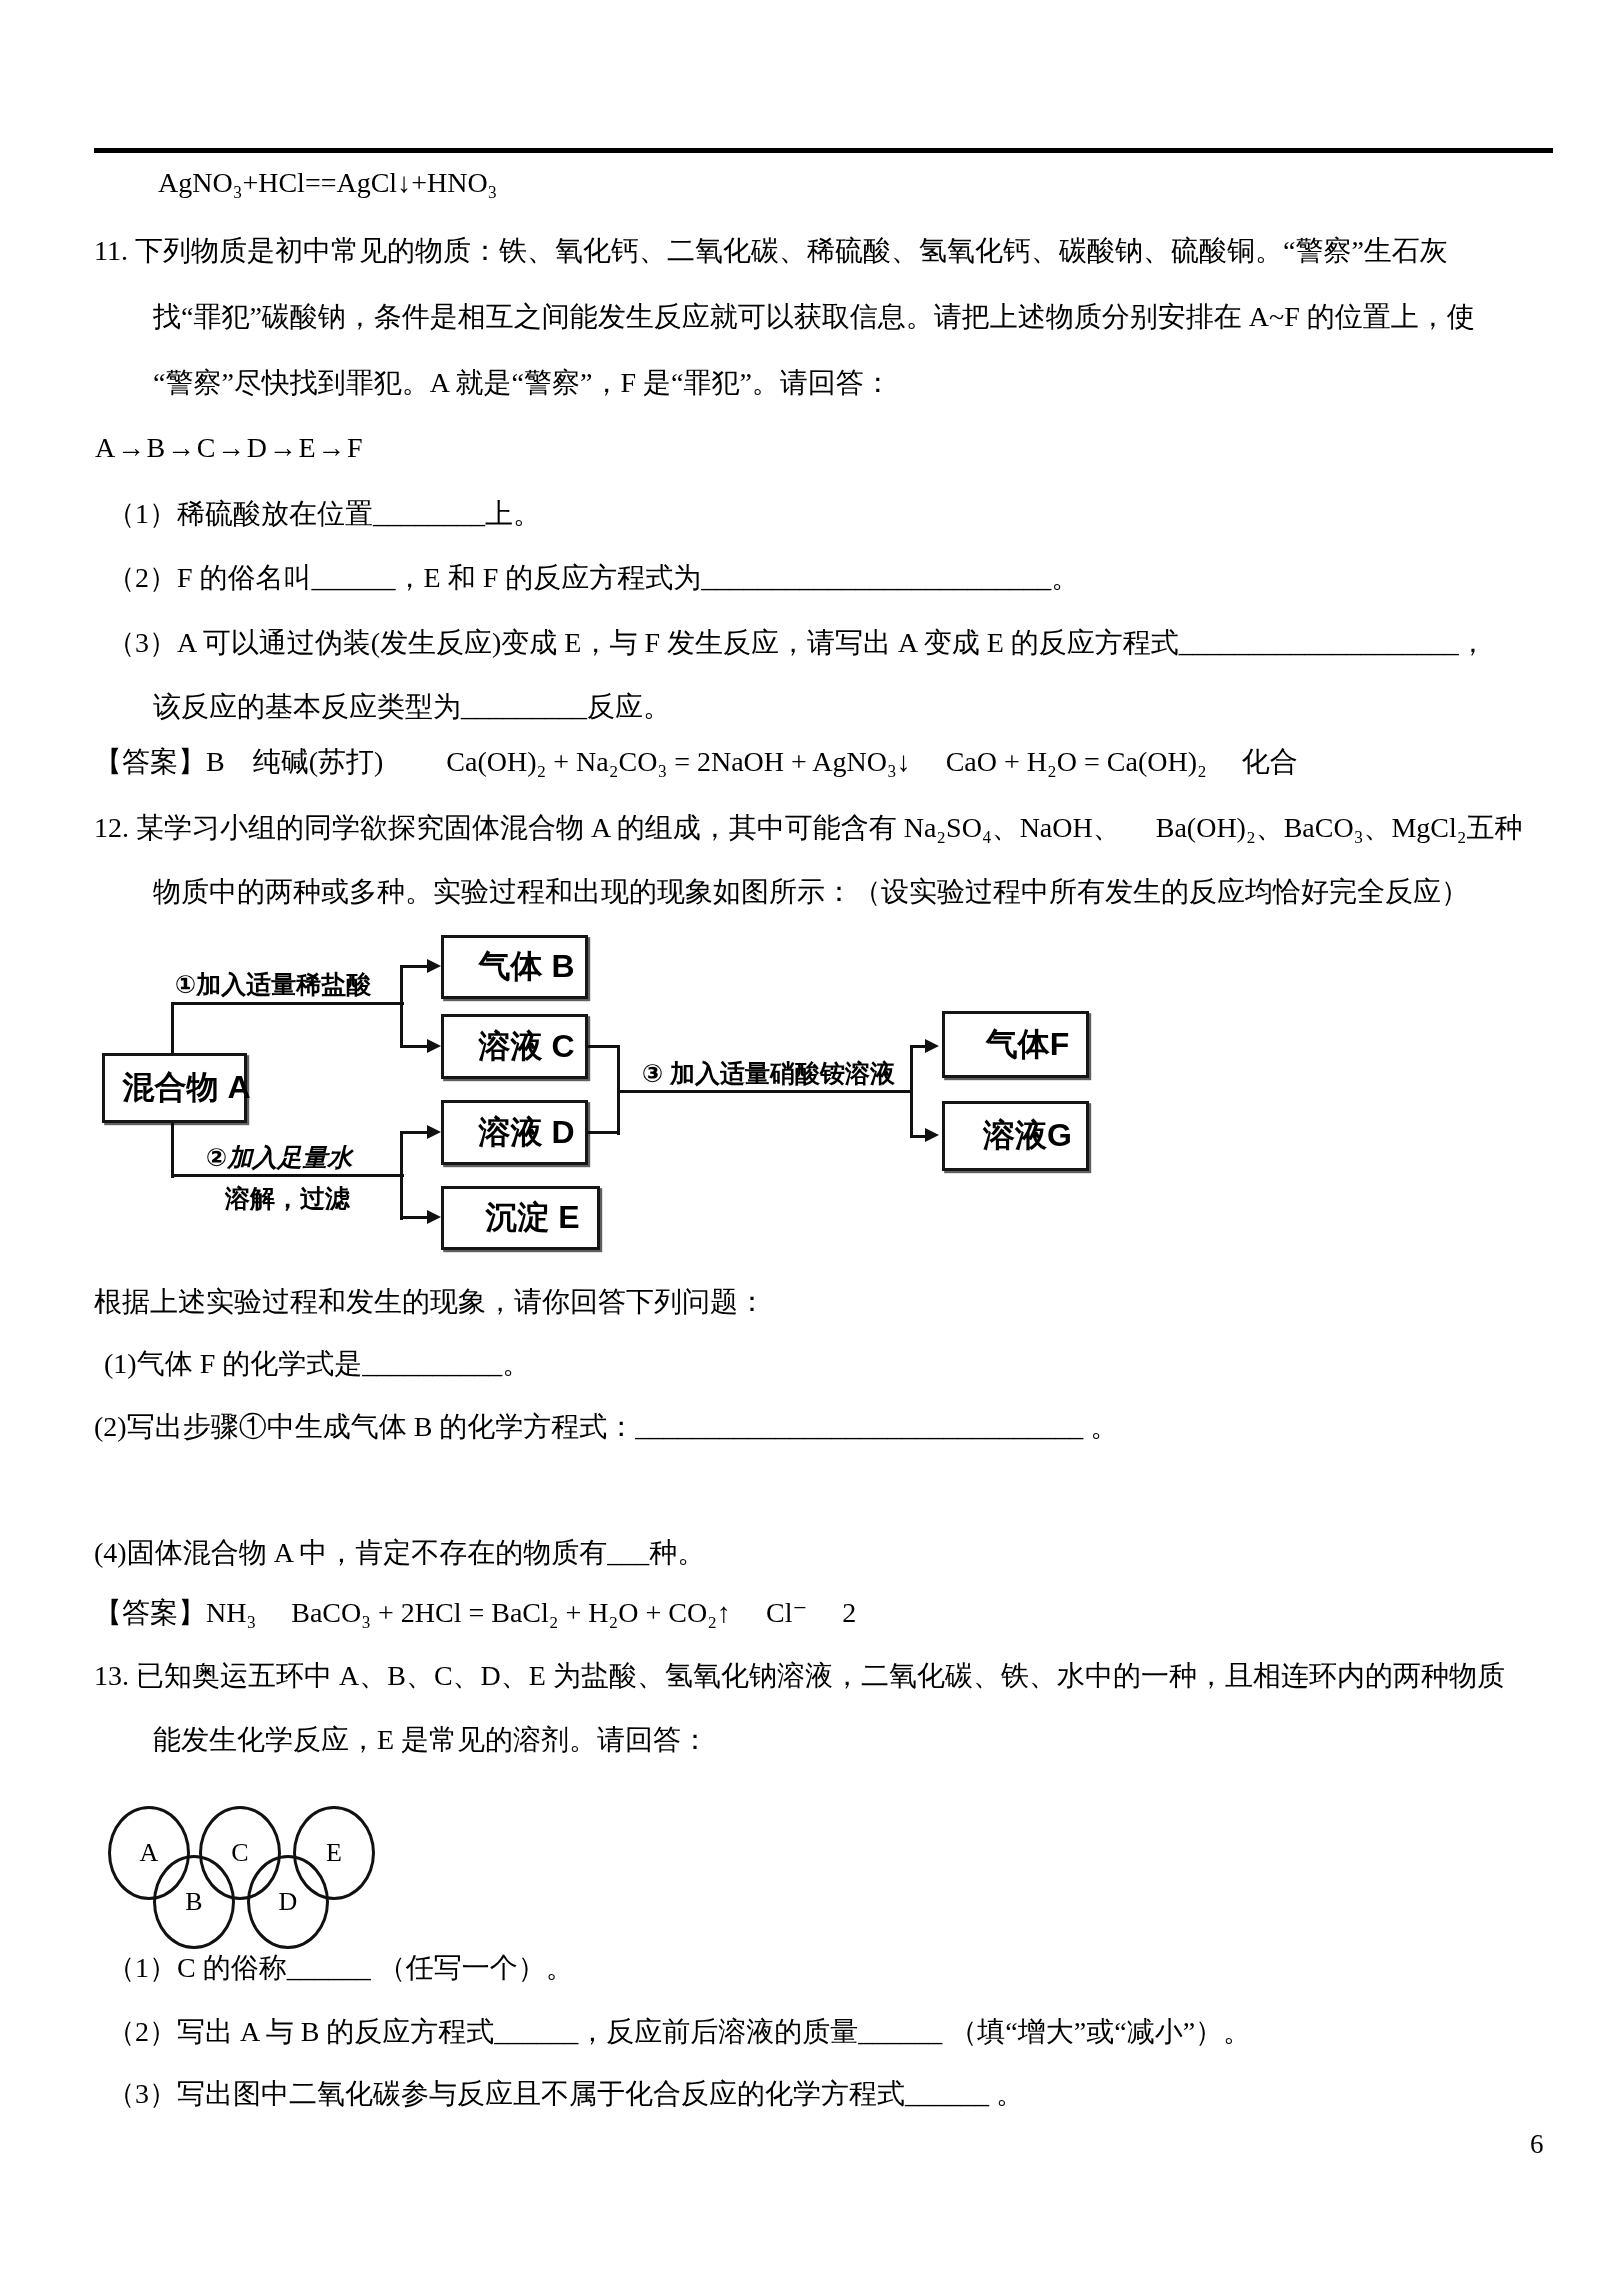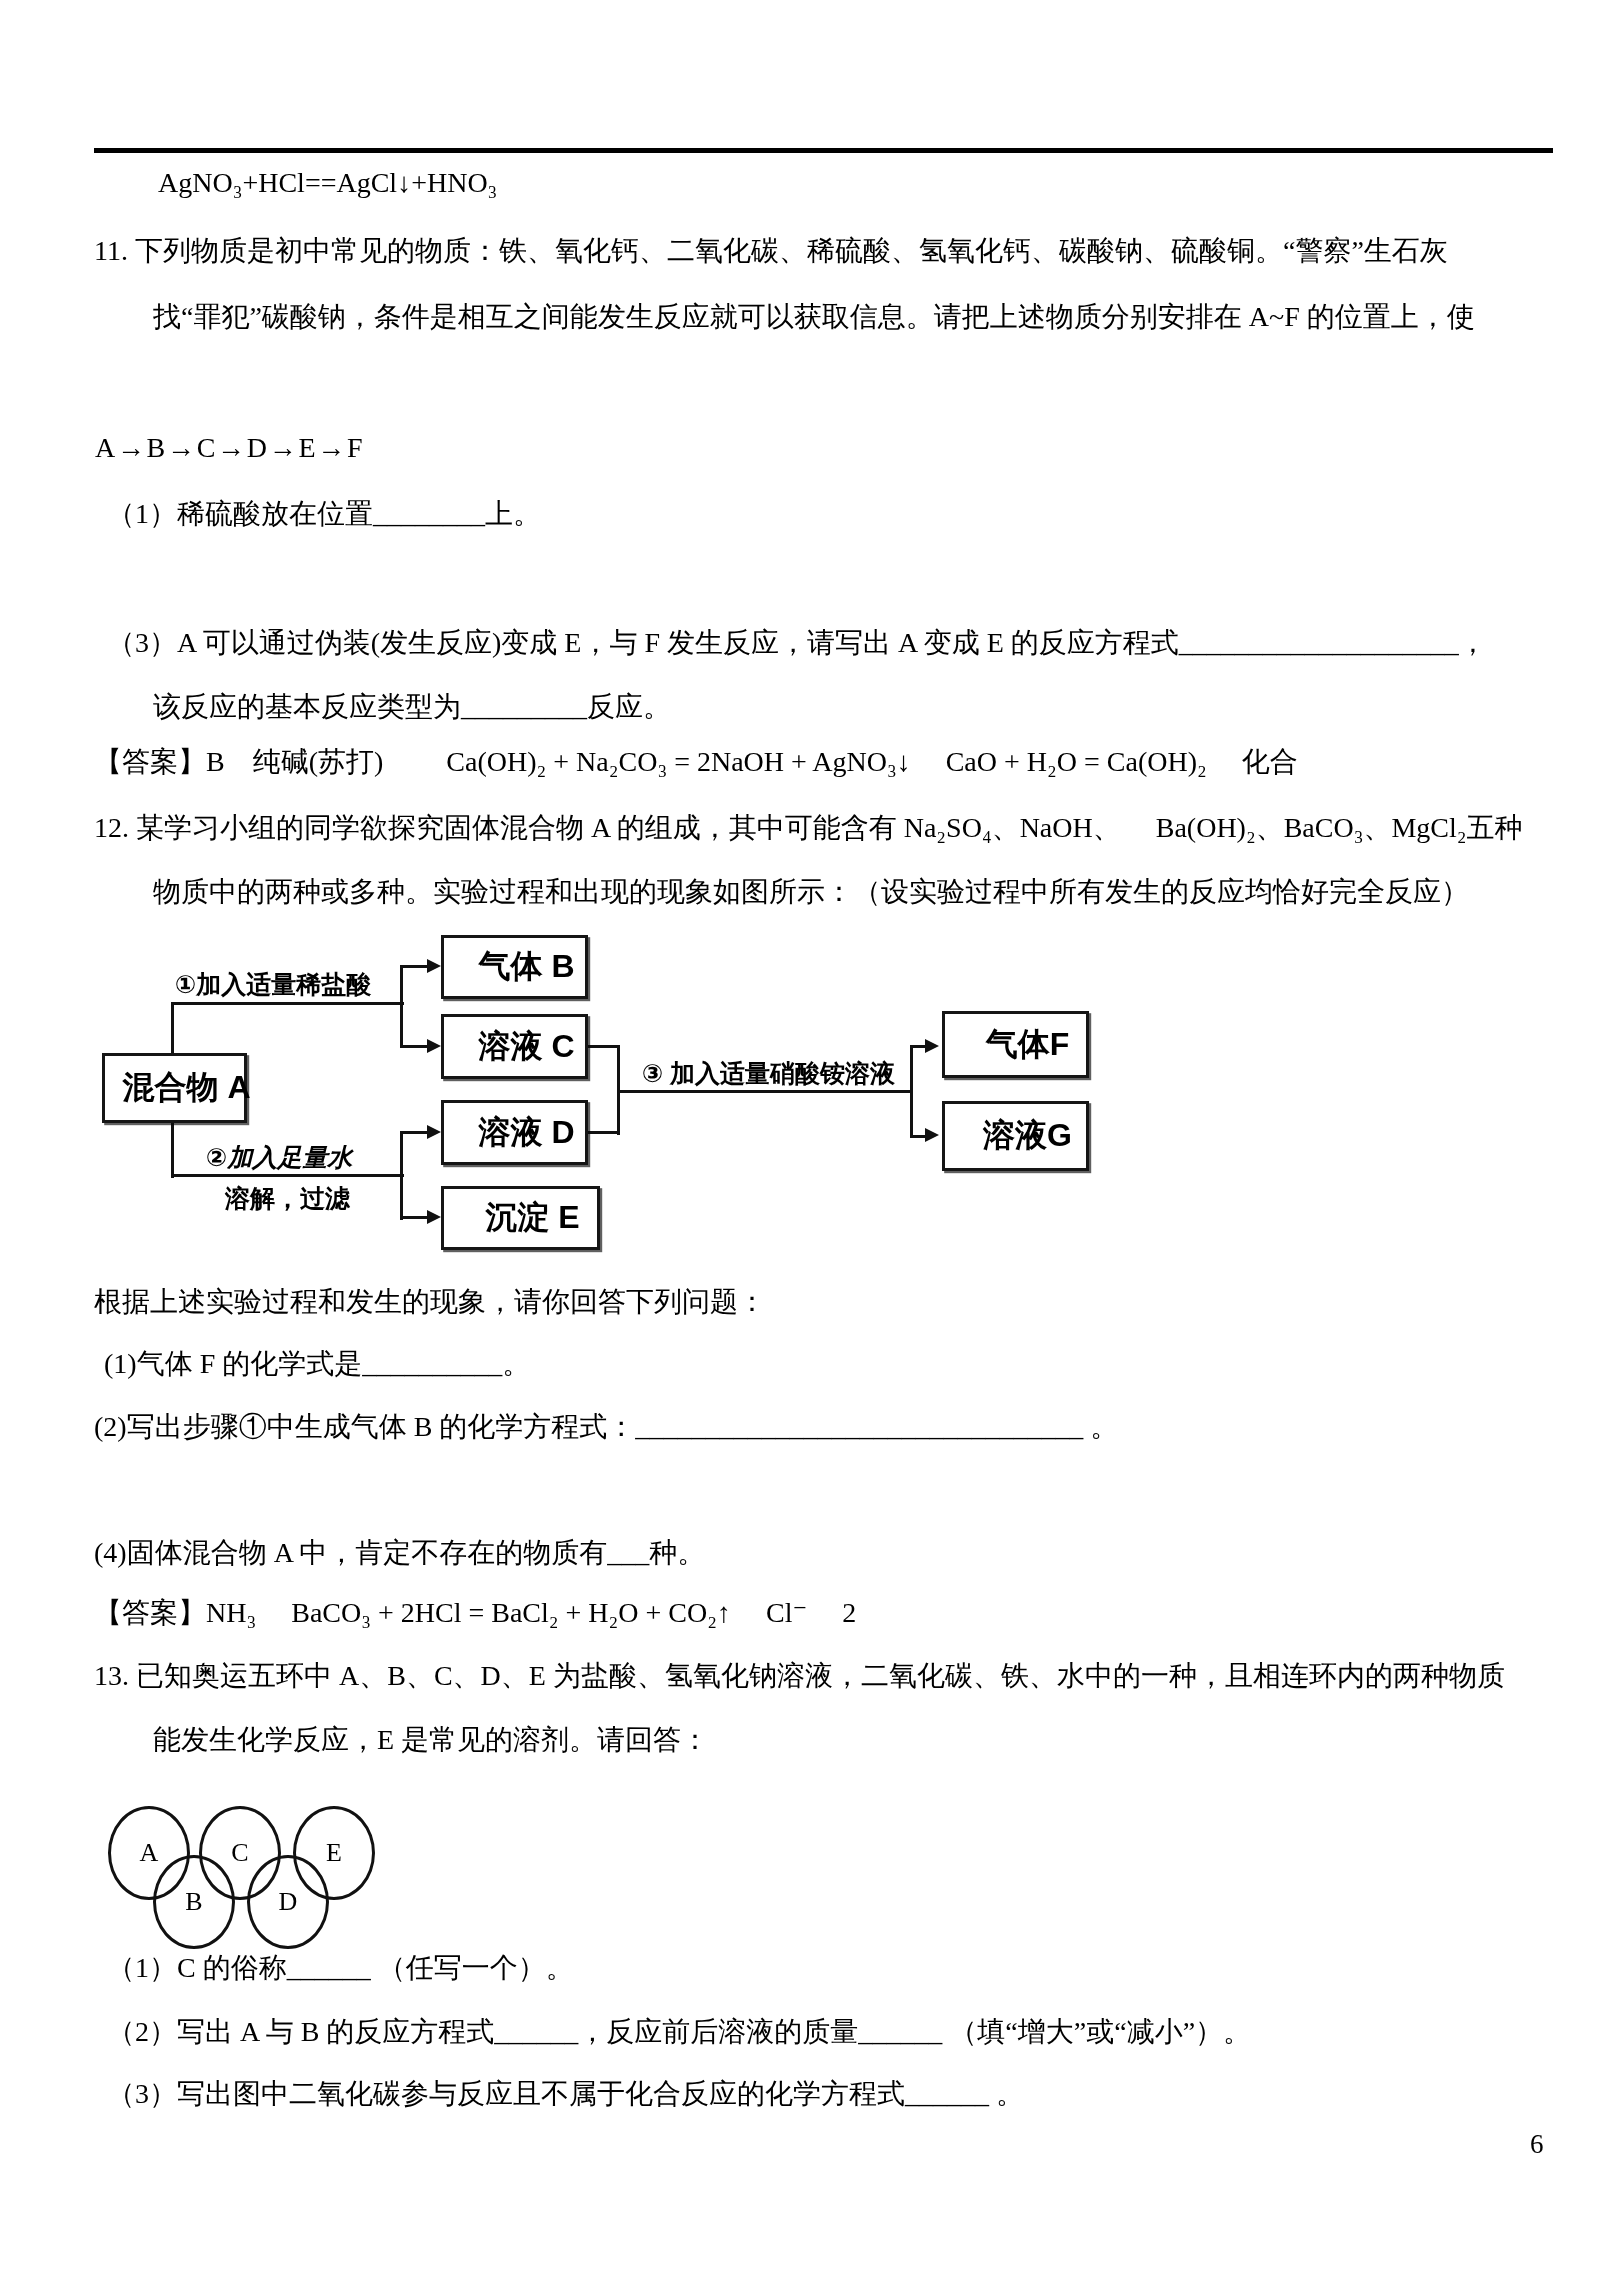--- a/index.html
+++ b/index.html
@@ -40,22 +40,24 @@
 <body>
 
 <div class="page">
 
   <div class="rule" style="left:94px; top:148px; width:1459px; height:4.5px;"></div>
 
   <div class="tline" style="left:158px; top:166px;">AgNO₃+HCl==AgCl↓+HNO₃</div>
 
   <div class="tline" style="left:94px; top:234px;">11. 下列物质是初中常见的物质：铁、氧化钙、二氧化碳、稀硫酸、氢氧化钙、碳酸钠、硫酸铜。“警察”生石灰</div>
   <div class="tline" style="left:153px; top:300px;">找“罪犯”碳酸钠，条件是相互之间能发生反应就可以获取信息。请把上述物质分别安排在 A~F 的位置上，使</div>
+  <div class="tline" style="left:153px; top:366px;">“警察”尽快找到罪犯。A 就是“警察”，F 是“罪犯”。请回答：</div>
   <div class="tline" style="left:95px; top:431px; letter-spacing:1.7px;">A→B→C→D→E→F</div>
   <div class="tline" style="left:107px; top:497px;">（1）稀硫酸放在位置________上。</div>
+  <div class="tline" style="left:107px; top:561px;">（2）F 的俗名叫______，E 和 F 的反应方程式为_________________________。</div>
   <div class="tline" style="left:107px; top:626px;">（3）A 可以通过伪装(发生反应)变成 E，与 F 发生反应，请写出 A 变成 E 的反应方程式____________________，</div>
   <div class="tline" style="left:153px; top:690px;">该反应的基本反应类型为_________反应。</div>
   <div class="tline" style="left:94px; top:745px;">【答案】B　纯碱(苏打)　　 Ca(OH)₂ + Na₂CO₃ = 2NaOH + AgNO₃↓　 CaO + H₂O = Ca(OH)₂　 化合</div>
 
   <div class="tline" style="left:94px; top:811px;">12. 某学习小组的同学欲探究固体混合物 A 的组成，其中可能含有 Na₂SO₄、NaOH、　 Ba(OH)₂、BaCO₃、MgCl₂五种</div>
   <div class="tline" style="left:153px; top:875px;">物质中的两种或多种。实验过程和出现的现象如图所示：（设实验过程中所有发生的反应均恰好完全反应）</div>
 
   <div>
 
     <div class="vline" style="left:171px; top:1004px; width:3.4px; height:52px;"></div>

